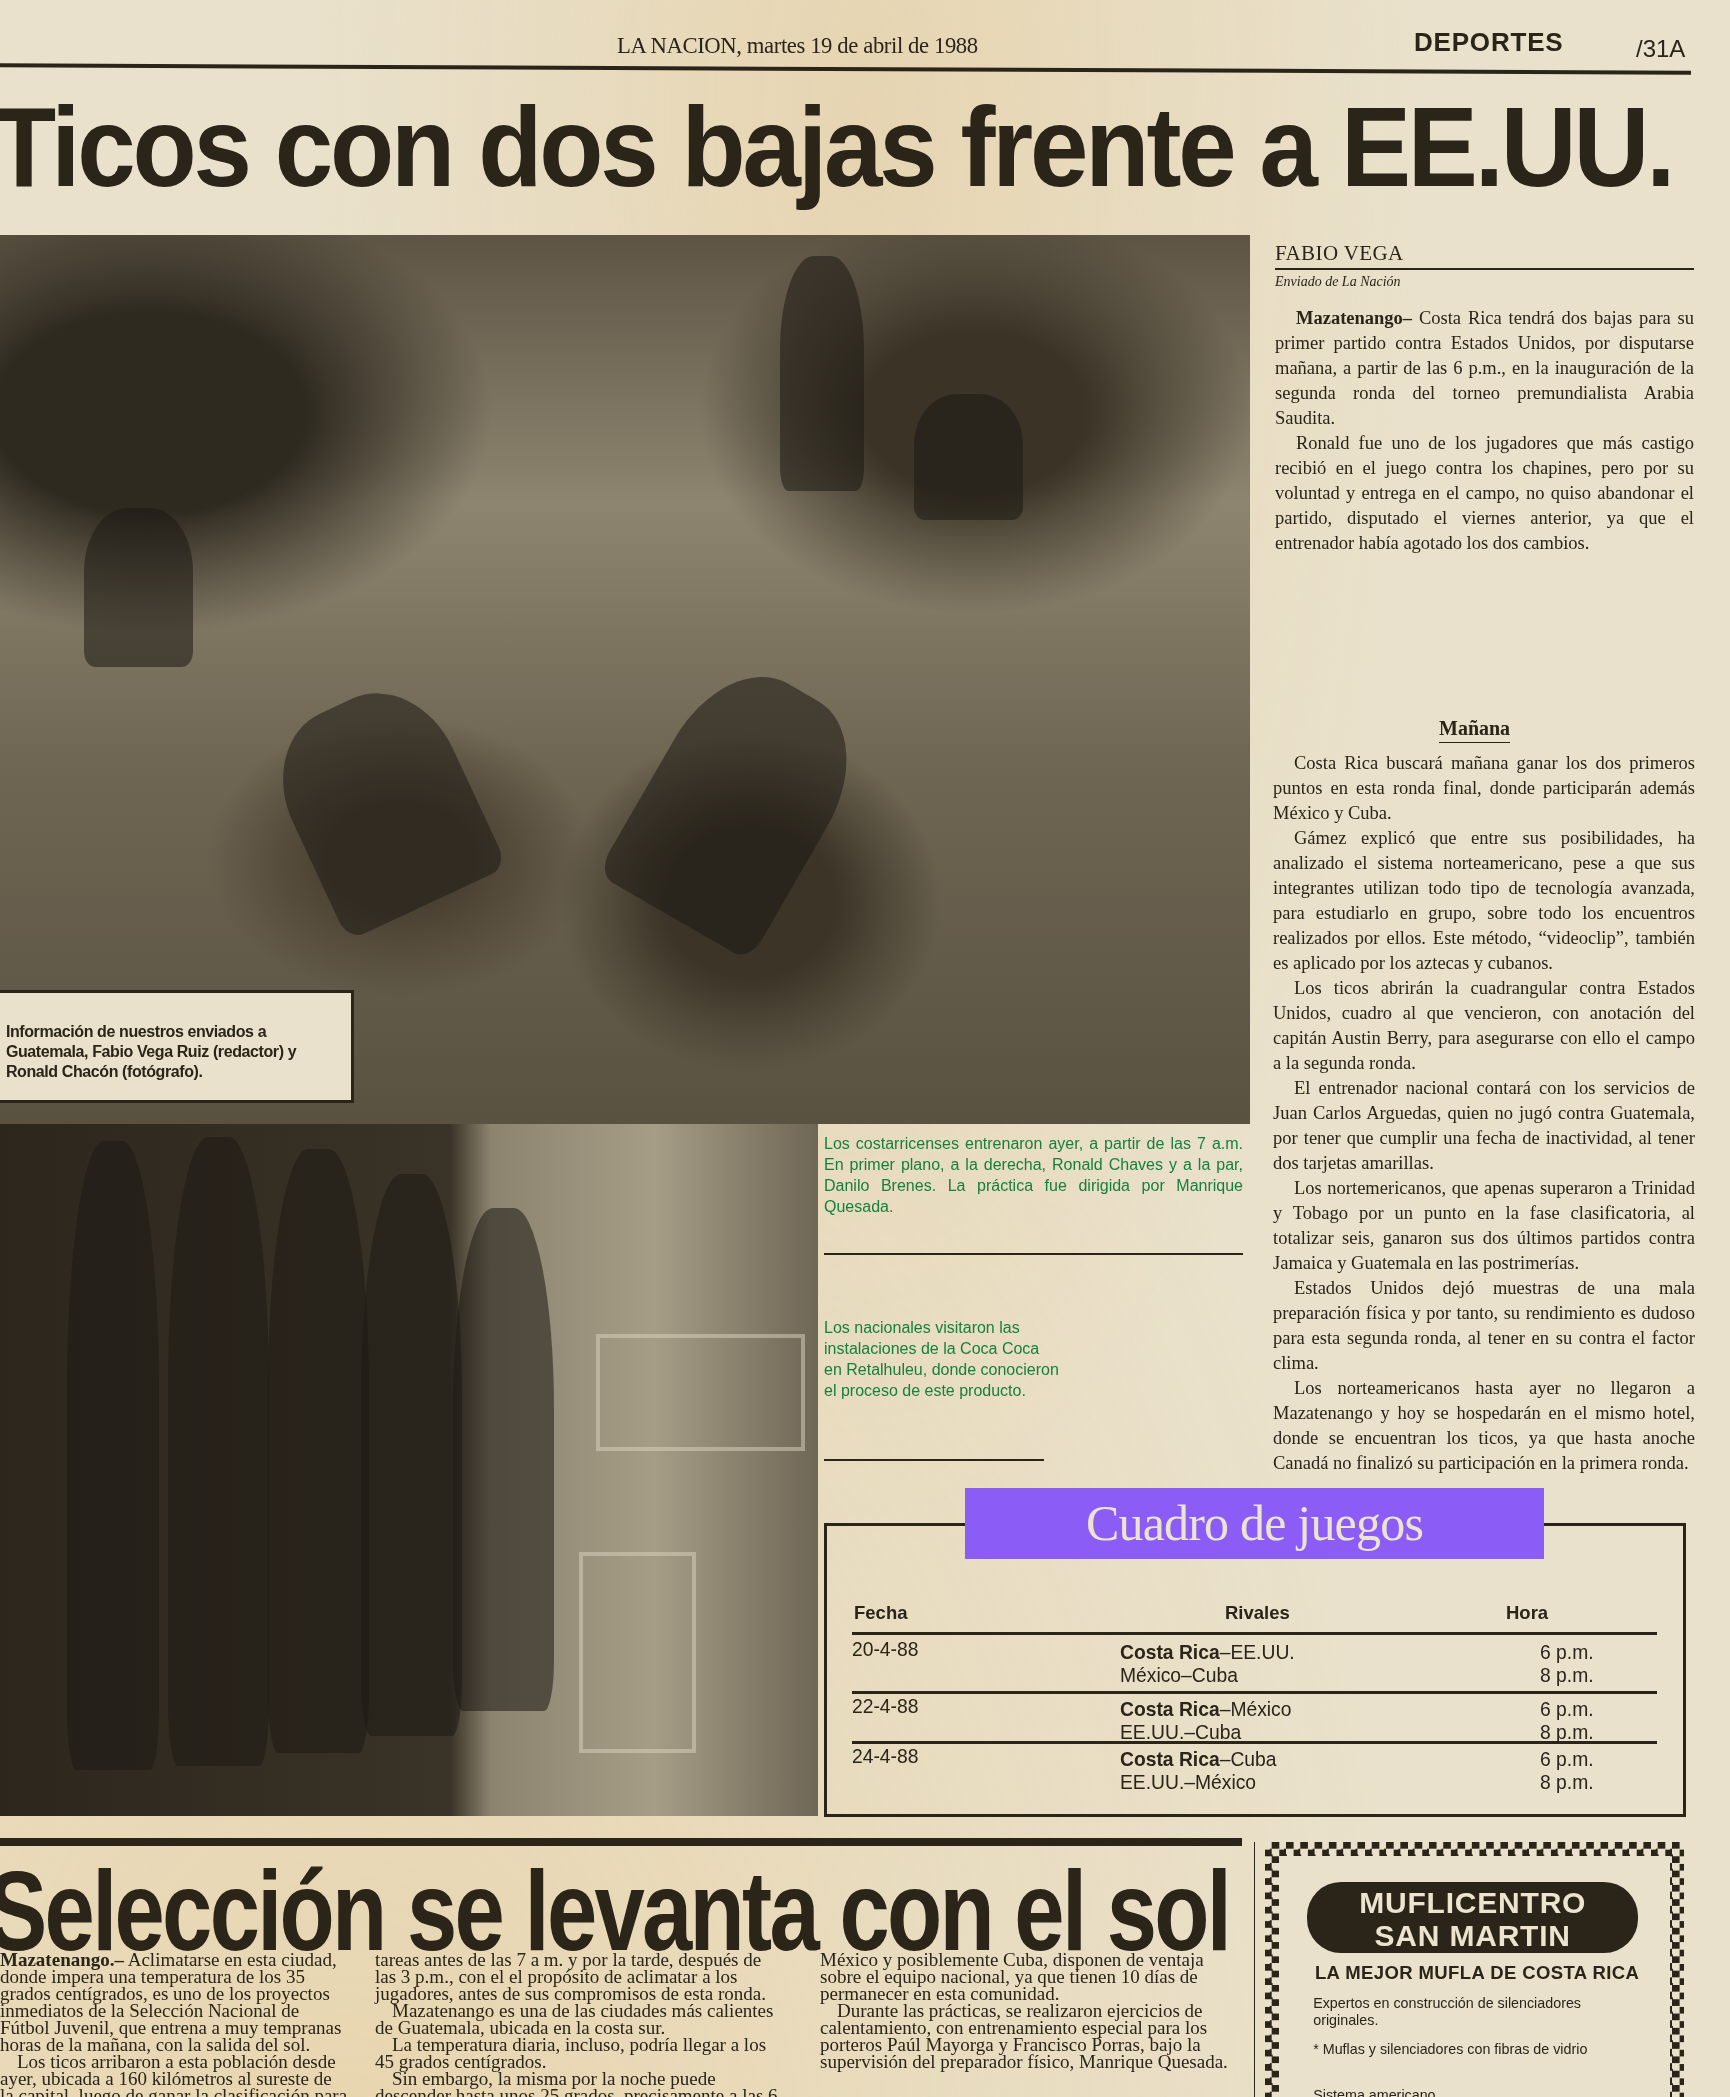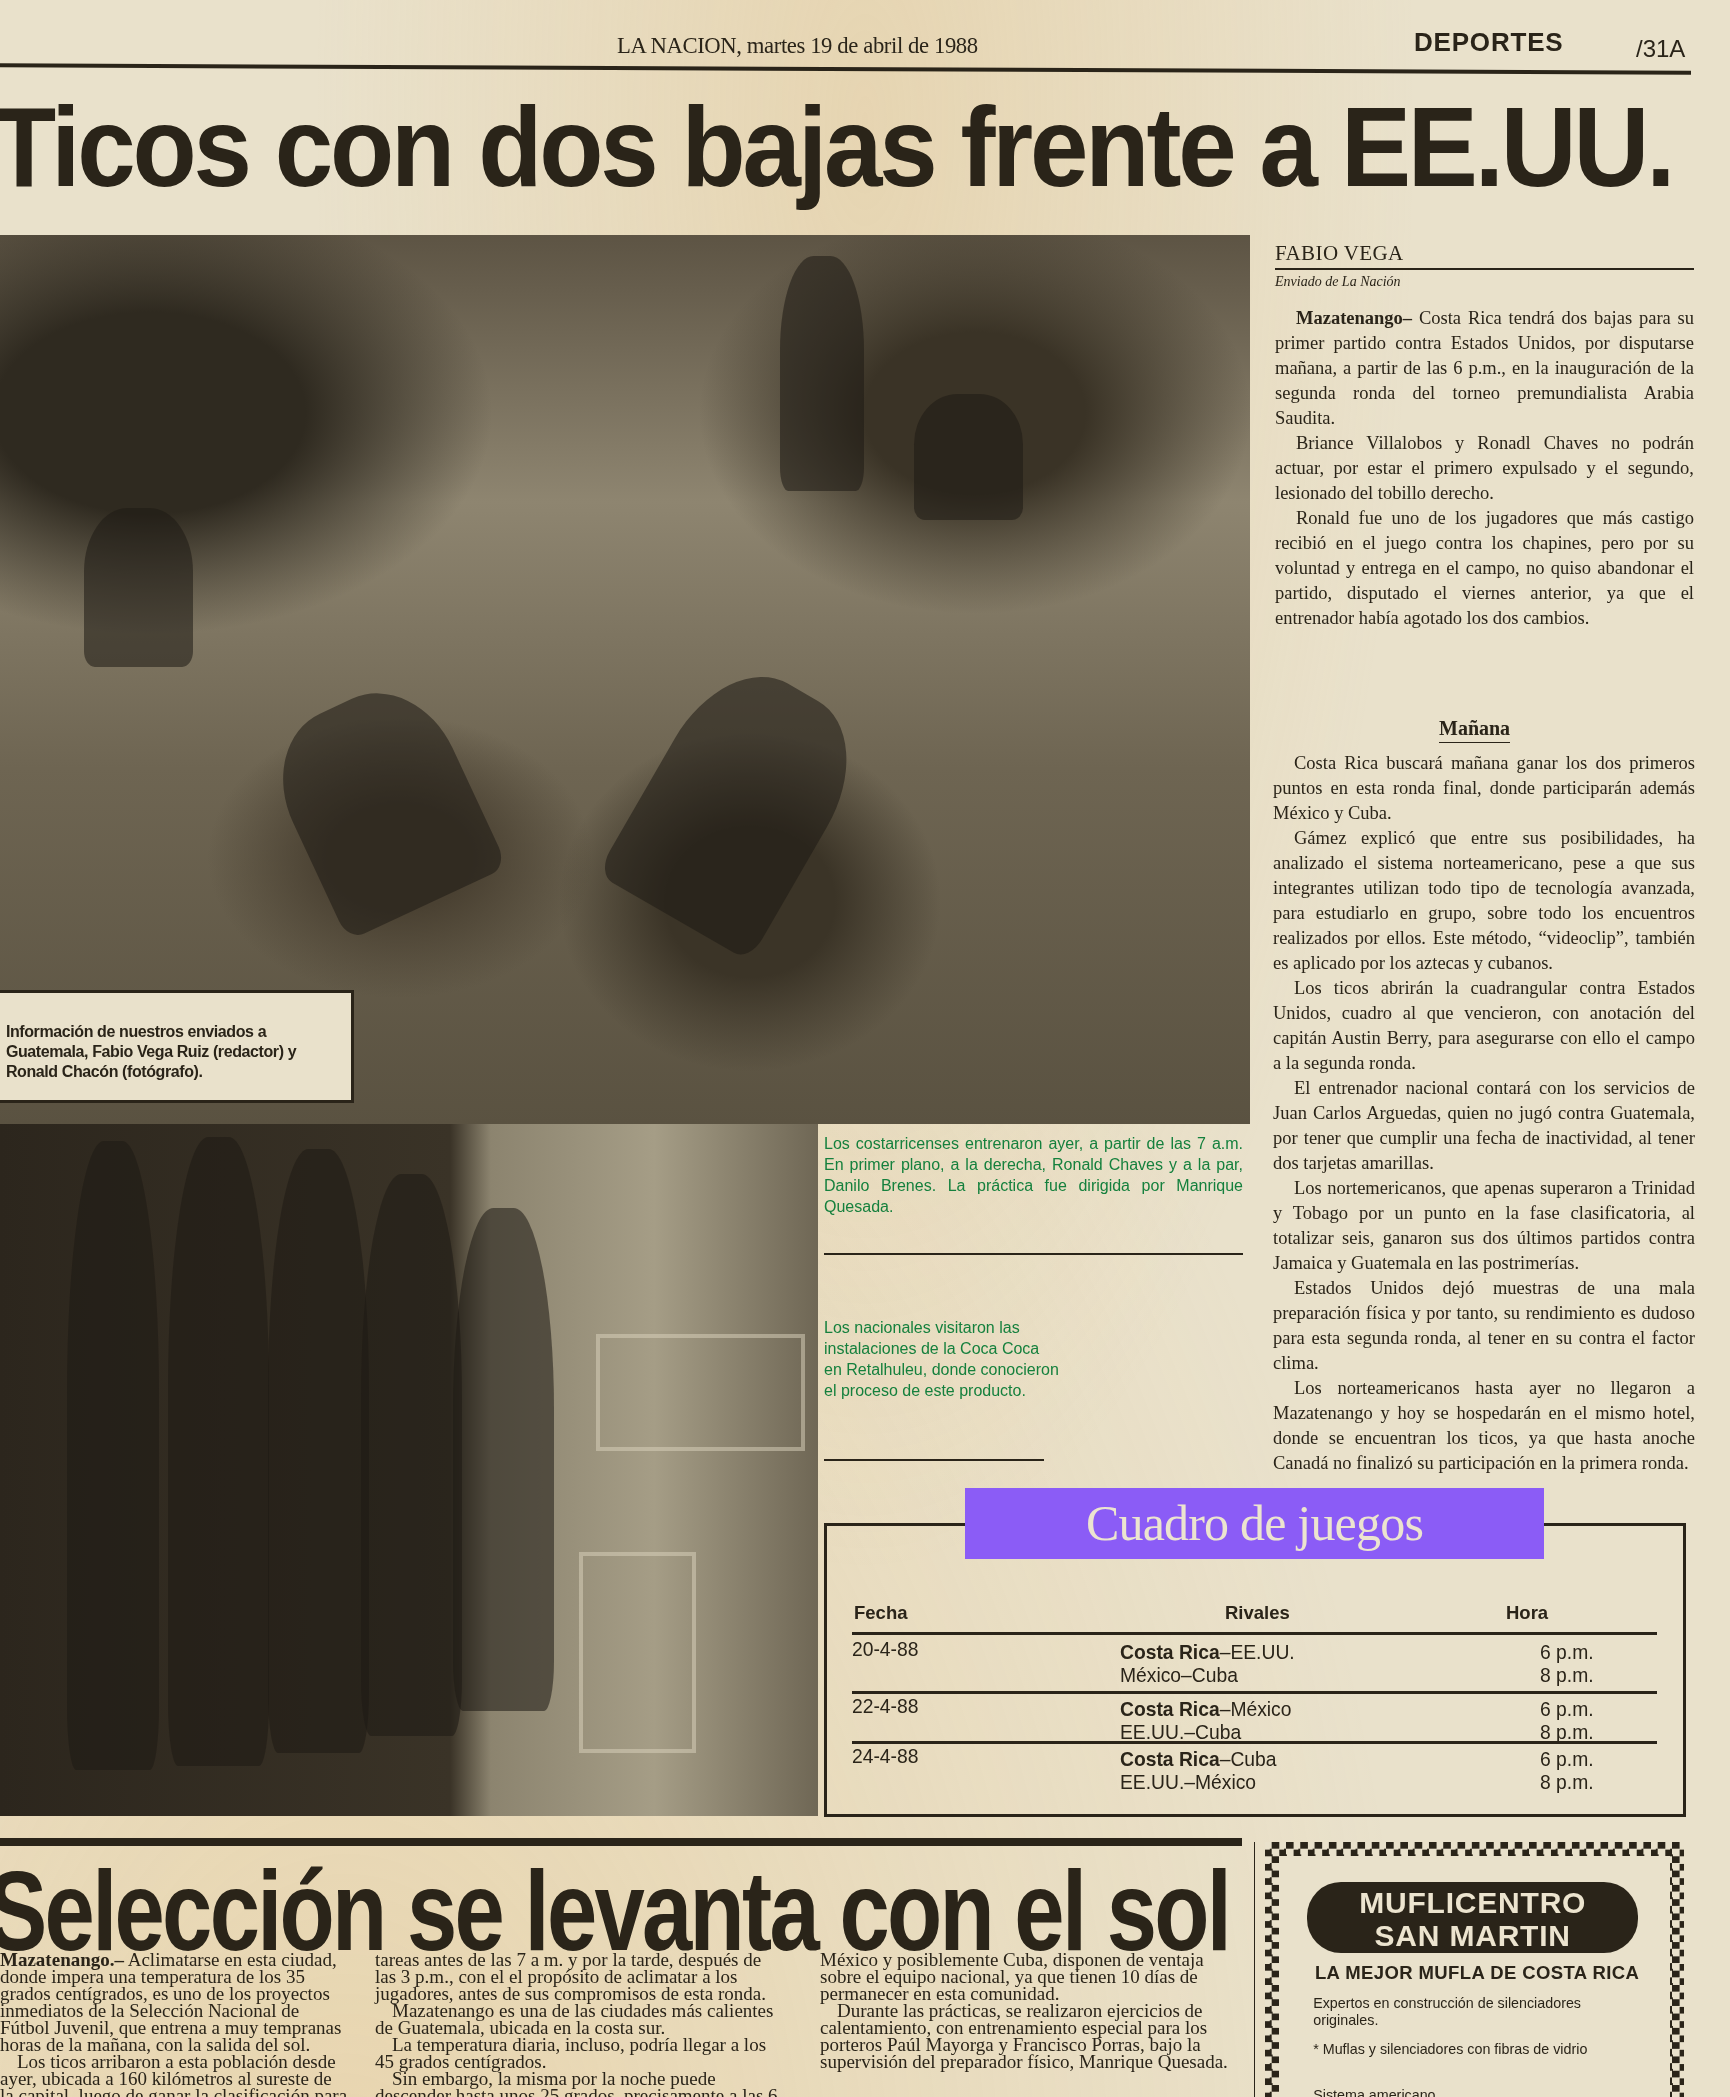--- a/index.html
+++ b/index.html
@@ -135,21 +135,20 @@
 <div class="abs" id="caption-training-rule"></div>
 <div class="abs caption" id="caption-factory">Los nacionales visitaron las instalaciones de la Coca Coca en Retalhuleu, donde conocieron el proceso de este producto.</div>
 <div class="abs" id="caption-factory-rule"></div>
 
 <div class="abs" id="byline-name">FABIO VEGA</div>
 <div class="abs" id="byline-rule"></div>
 <div class="abs" id="byline-role">Enviado de La Nación</div>
 
 <div class="abs col-text" id="article-body-1">
   <p class="first"><b>Mazatenango–</b> <span>Costa Rica tendrá dos bajas para su primer partido contra Estados Unidos, por disputarse mañana, a partir de las 6 p.m., en la inauguración de la segunda ronda del torneo premundialista Arabia Saudita.</span></p>
-  <p>Briance Villalobos y Ronadl Chaves no podrán actuar, por estar el primero expulsado y el segundo, lesionado del tobillo derecho.</p>
   <p>Ronald fue uno de los jugadores que más castigo recibió en el juego contra los chapines, pero por su voluntad y entrega en el campo, no quiso abandonar el partido, disputado el viernes anterior, ya que el entrenador había agotado los dos cambios.</p>
 </div>
 <div class="abs" id="subhead-manana">Mañana</div>
 <div class="abs col-text" id="article-body-2">
   <p>Costa Rica buscará mañana ganar los dos primeros puntos en esta ronda final, donde participarán además México y Cuba.</p>
   <p>Gámez explicó que entre sus posibilidades, ha analizado el sistema norteamericano, pese a que sus integrantes utilizan todo tipo de tecnología avanzada, para estudiarlo en grupo, sobre todo los encuentros realizados por ellos. Este método, “videoclip”, también es aplicado por los aztecas y cubanos.</p>
   <p>Los ticos abrirán la cuadrangular contra Estados Unidos, cuadro al que vencieron, con anotación del capitán Austin Berry, para asegurarse con ello el campo a la segunda ronda.</p>
   <p>El entrenador nacional contará con los servicios de Juan Carlos Arguedas, quien no jugó contra Guatemala, por tener que cumplir una fecha de inactividad, al tener dos tarjetas amarillas.</p>
   <p>Los nortemericanos, que apenas superaron a Trinidad y Tobago por un punto en la fase clasificatoria, al totalizar seis, ganaron sus dos últimos partidos contra Jamaica y Guatemala en las postrimerías.</p>
   <p>Estados Unidos dejó muestras de una mala preparación física y por tanto, su rendimiento es dudoso para esta segunda ronda, al tener en su contra el factor clima.</p>

